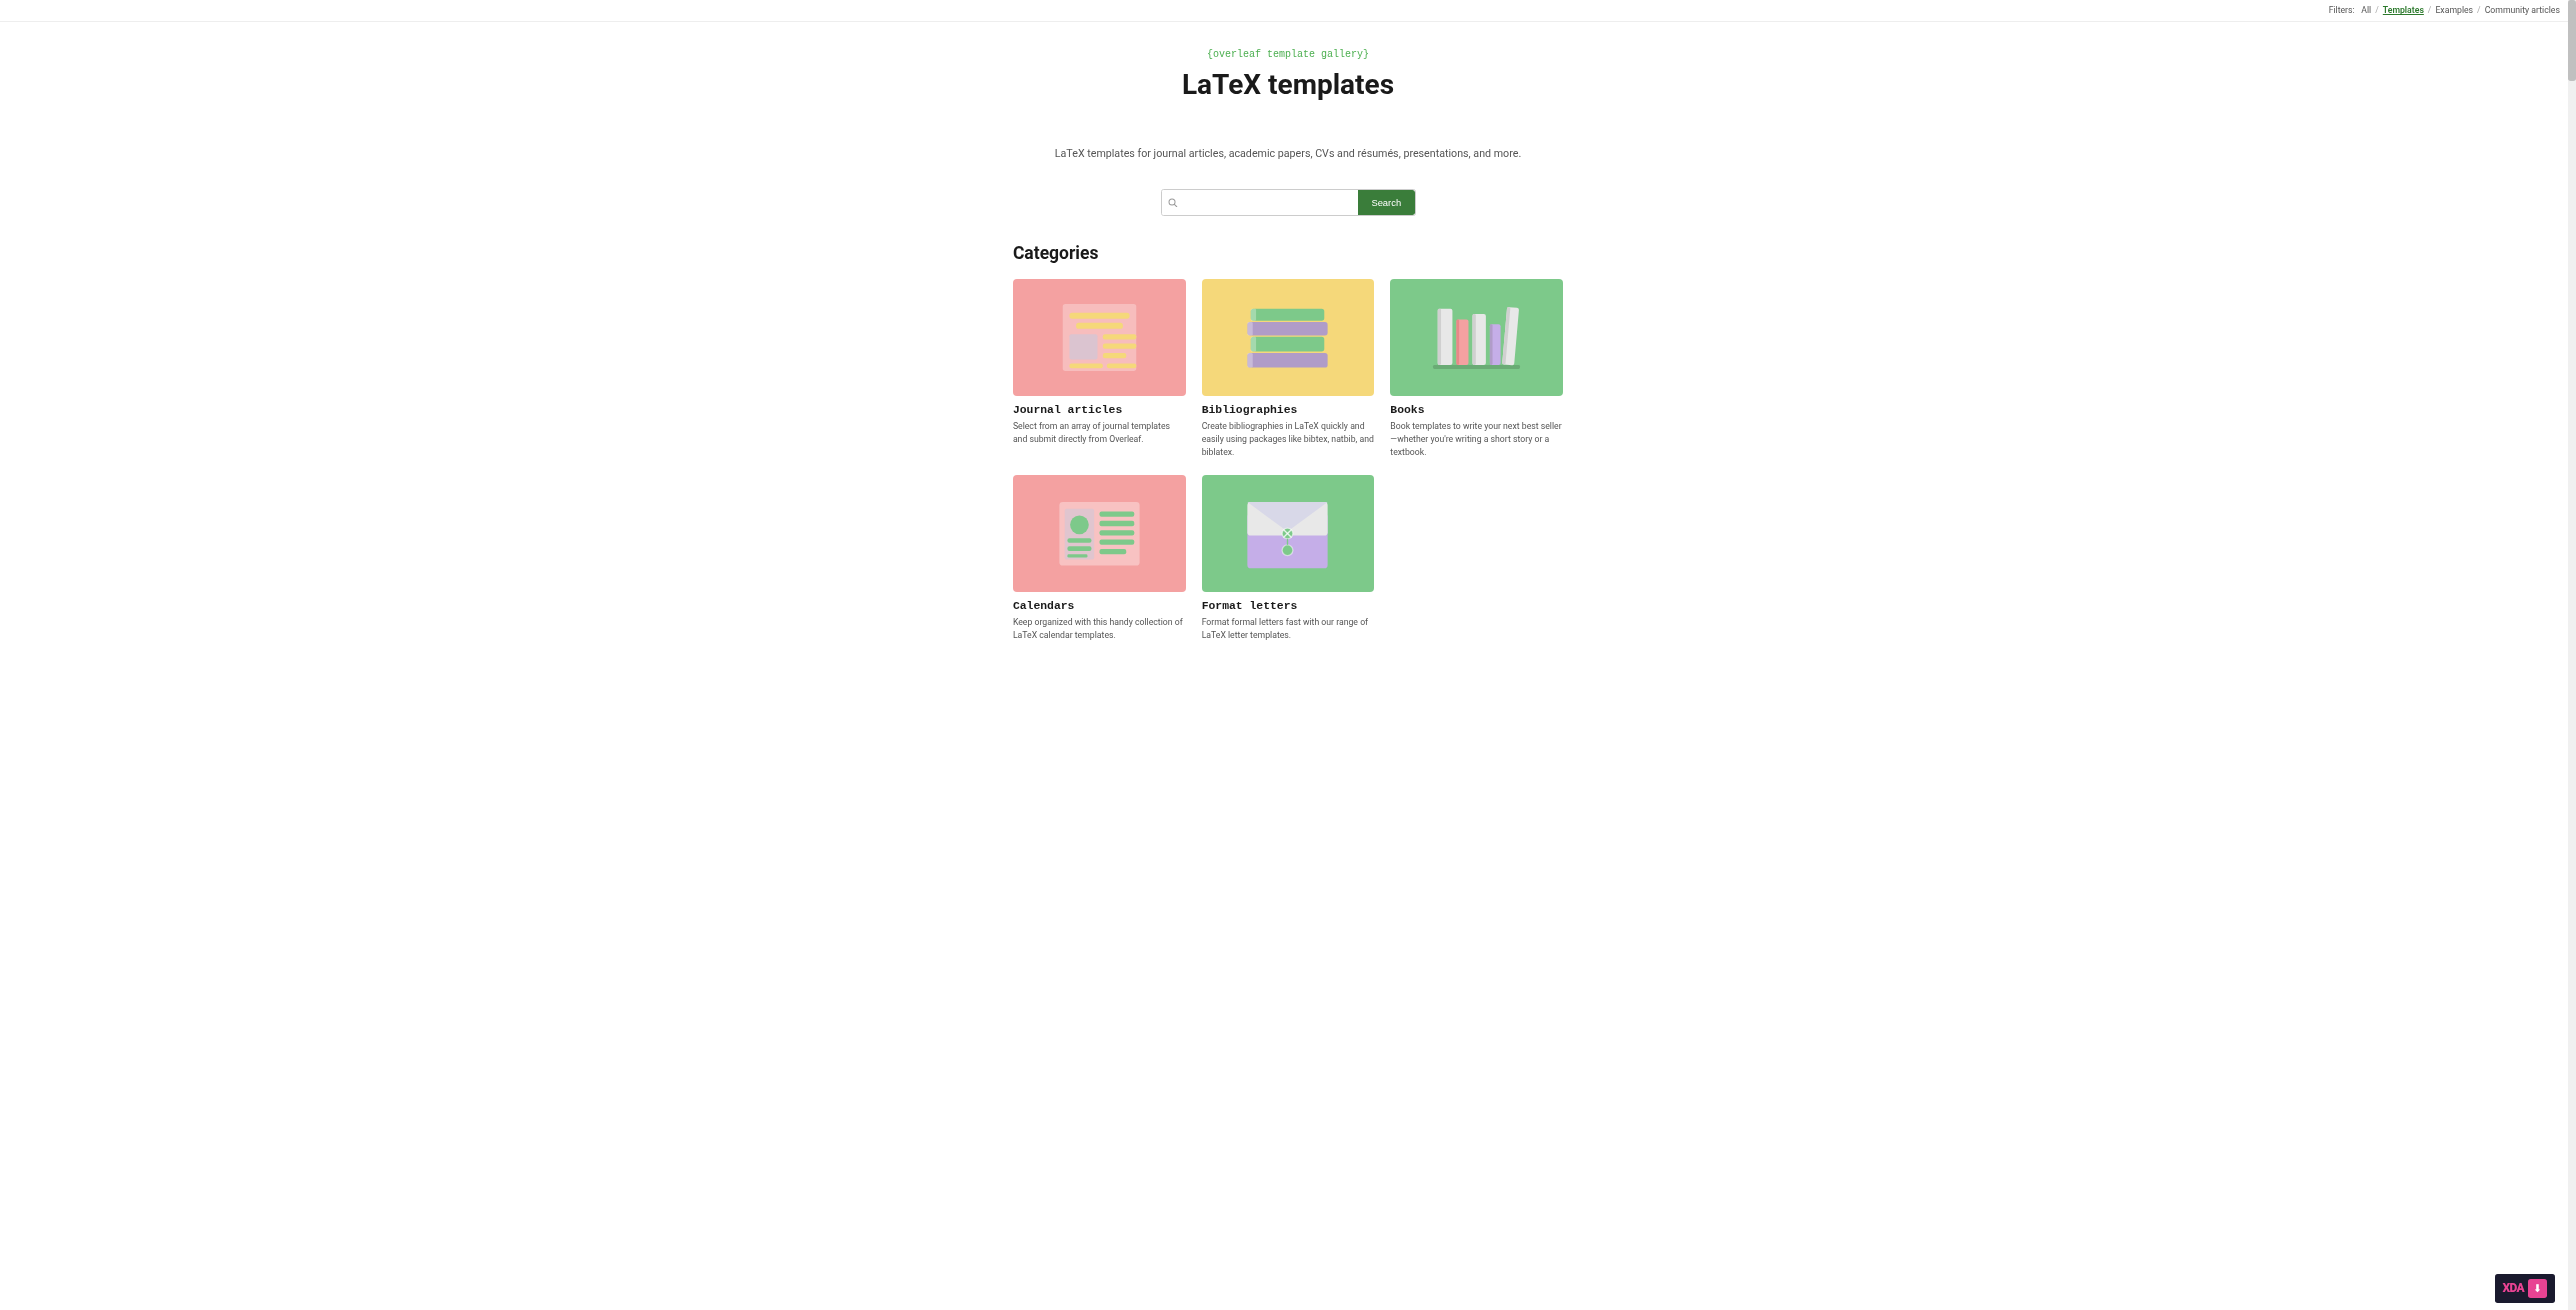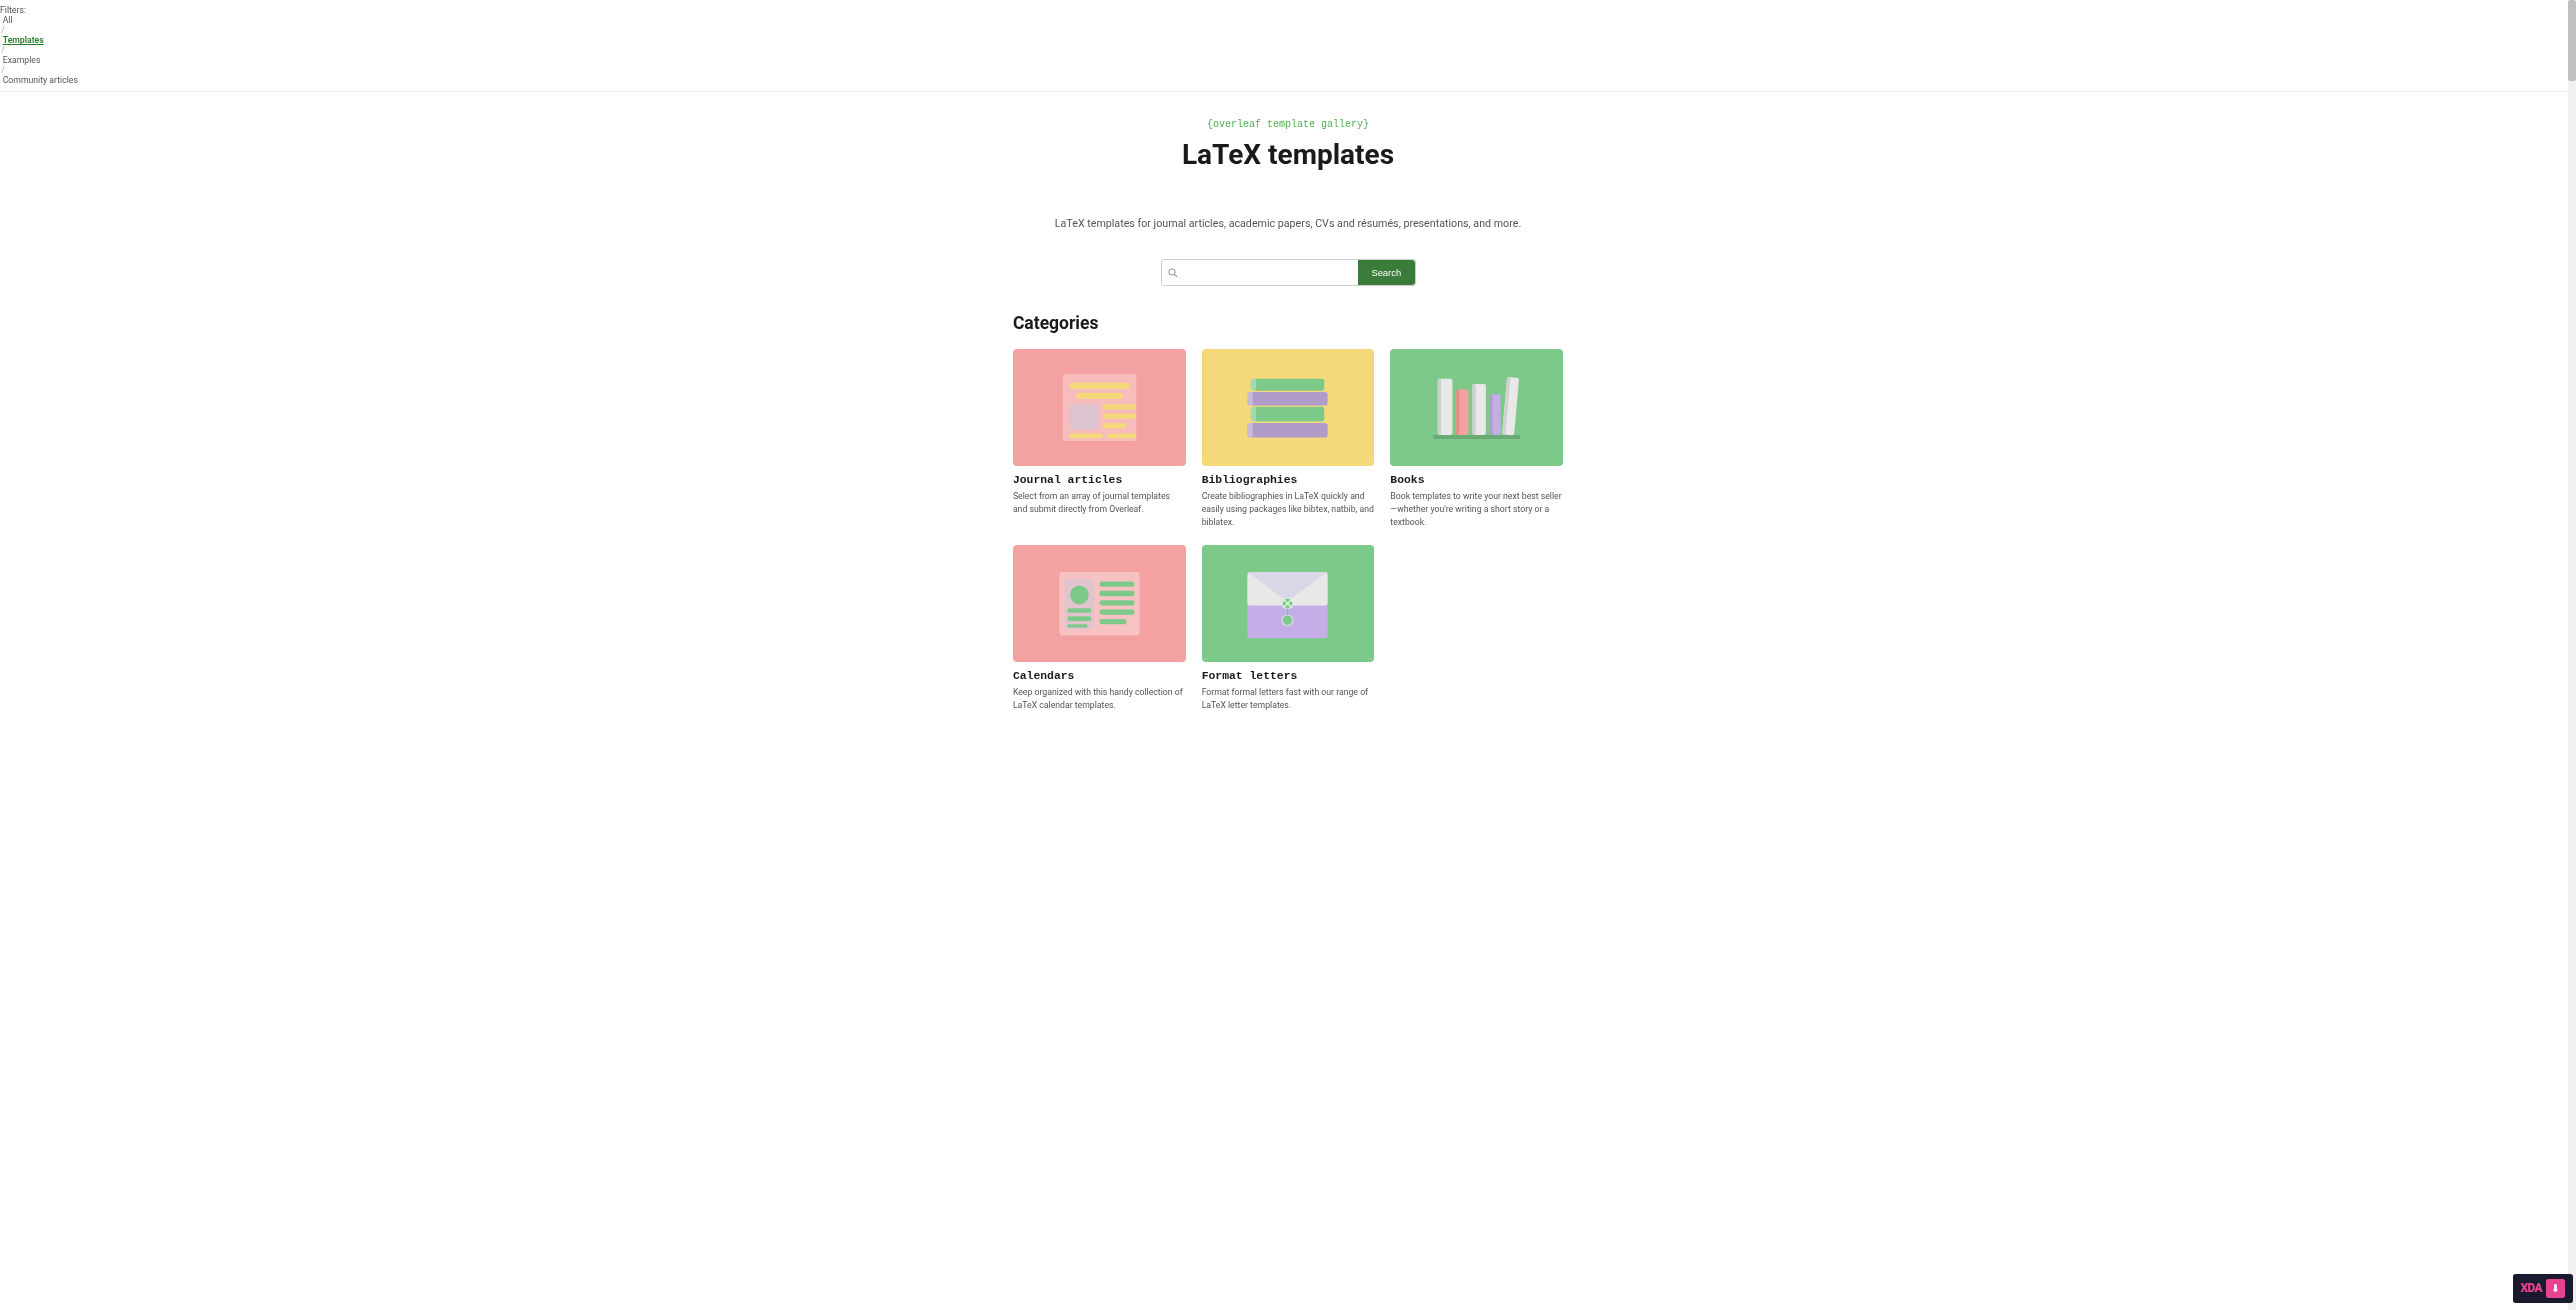--- a/index.html
+++ b/index.html
@@ -7,26 +7,25 @@
       font-family: -apple-system, BlinkMacSystemFont, "Segoe UI", Roboto, Helvetica, Arial, sans-serif;
       background: #fff;
       color: #222;
       min-height: 100vh;
     }
 
     
     .filter-bar {
       display: flex;
       justify-content: flex-end;
-      align-items: flex-start;
+      align-items: flex-end;
       padding: 5.4px 13.4px 5.4px 0;
       font-size: 8.7px;
       color: #444;
       border-bottom: 0.7px solid #eee;
-      flex-direction: column;
     }
     .filter-bar .filter-label {
       margin-right: 4px;
       color: #555;
     }
     .filter-bar a {
       color: #555;
       text-decoration: none;
       margin: 0 2.7px;
     }
@@ -180,21 +179,21 @@
       line-height: 1.5;
     }
 
     
     svg { display: block; }
 
     
     .xda-watermark {
       position: fixed;
       bottom: 6.7px;
-      right: 3px;
+      right: 21px;
       background: #1a1a2e;
       padding: 5.4px 8px;
       border-radius: 2.7px;
       display: flex;
       align-items: center;
       gap: 4px;
     }
     .xda-logo {
       color: #e84393;
       font-weight: 900;

